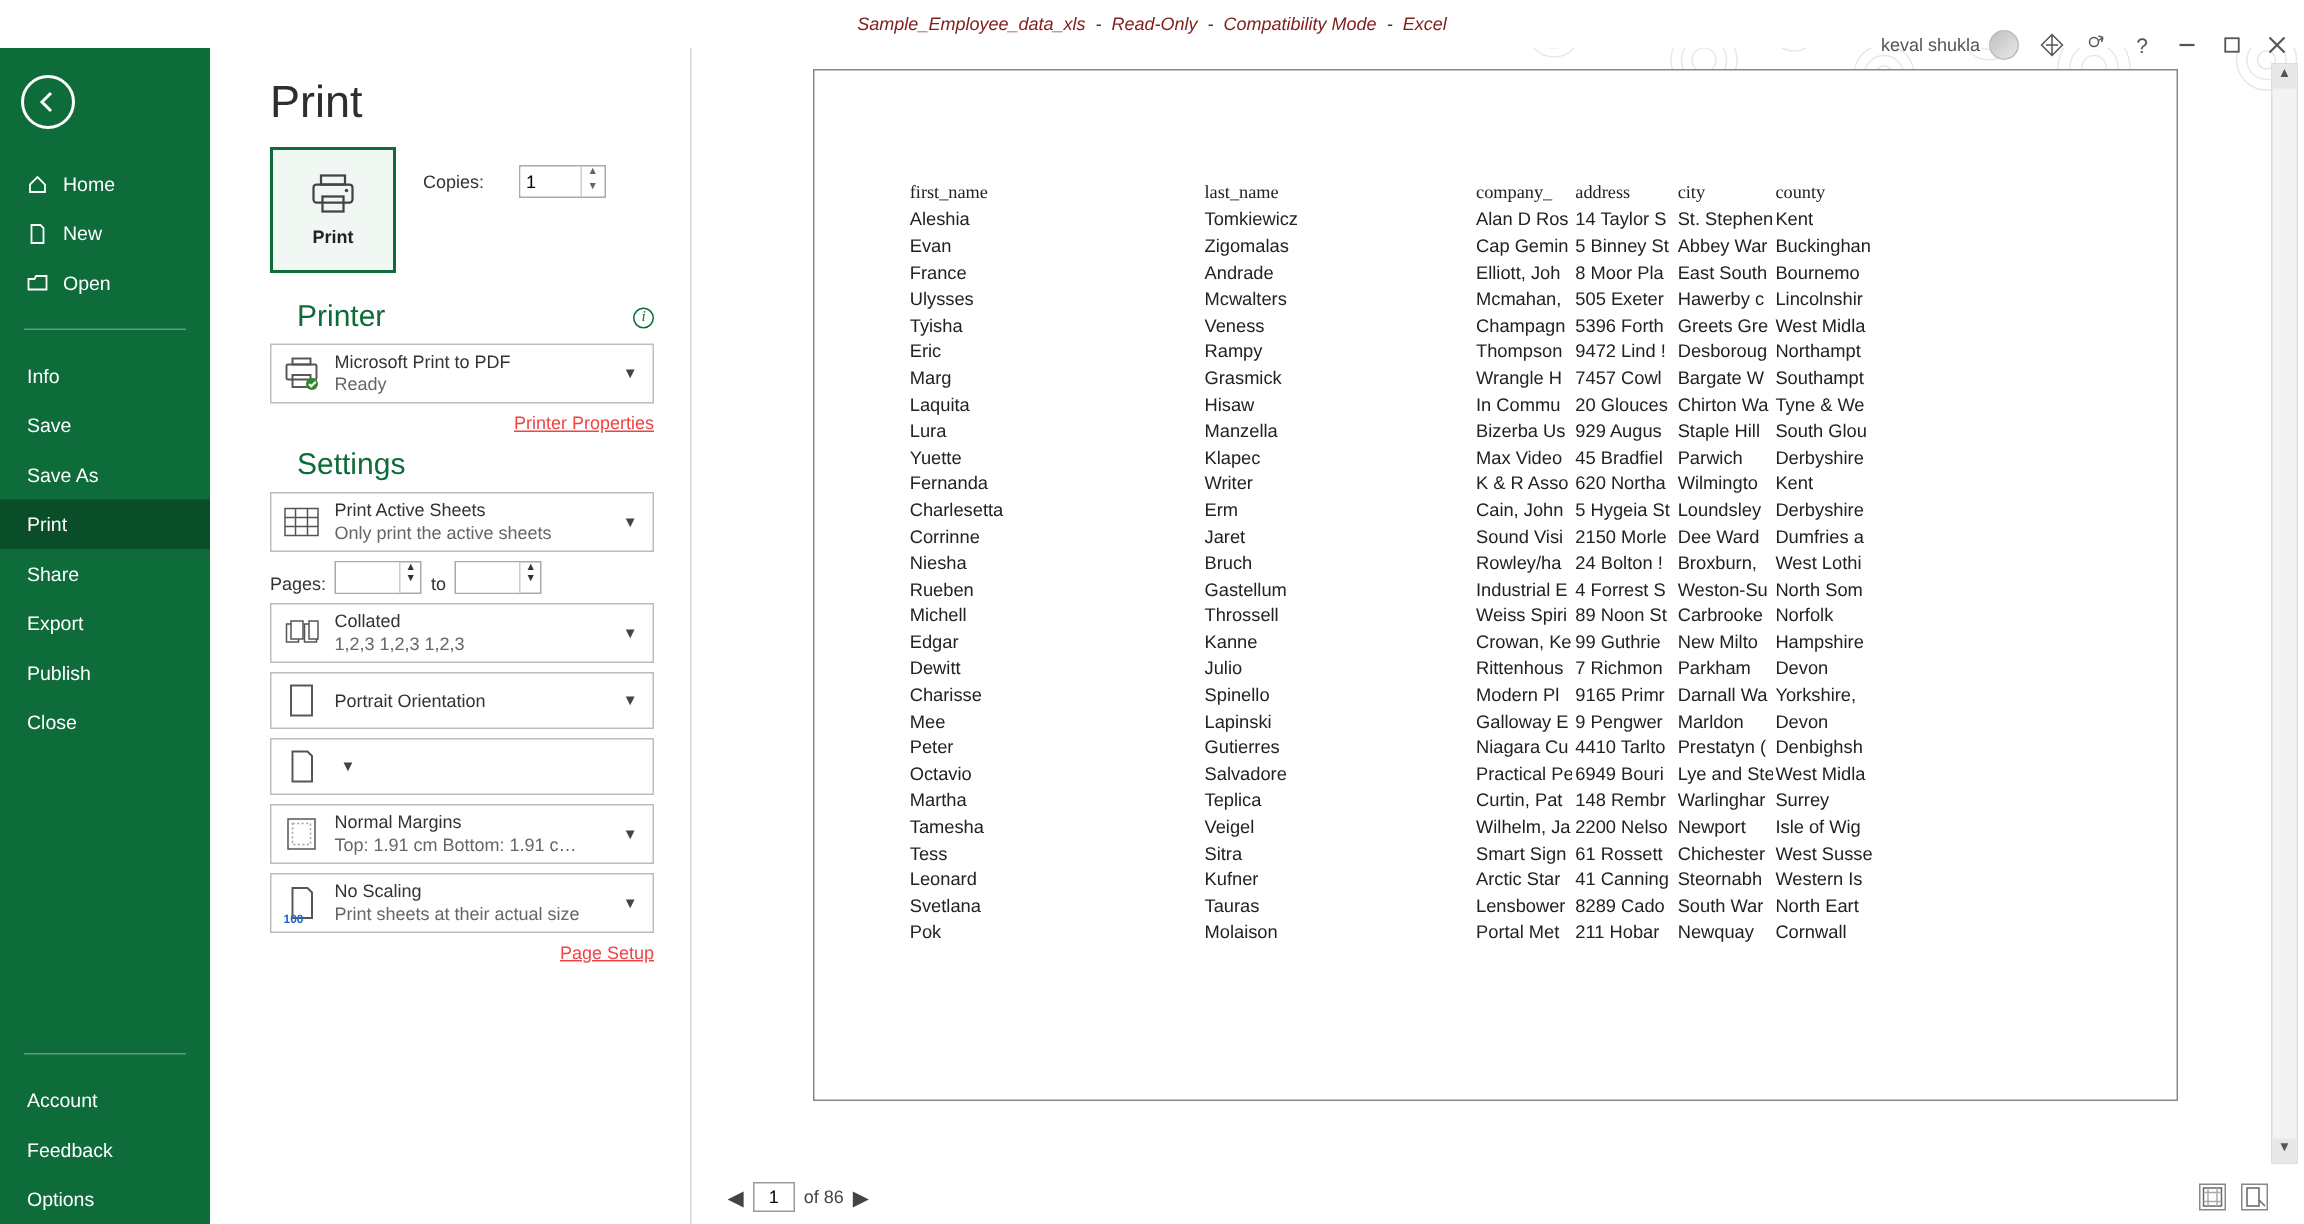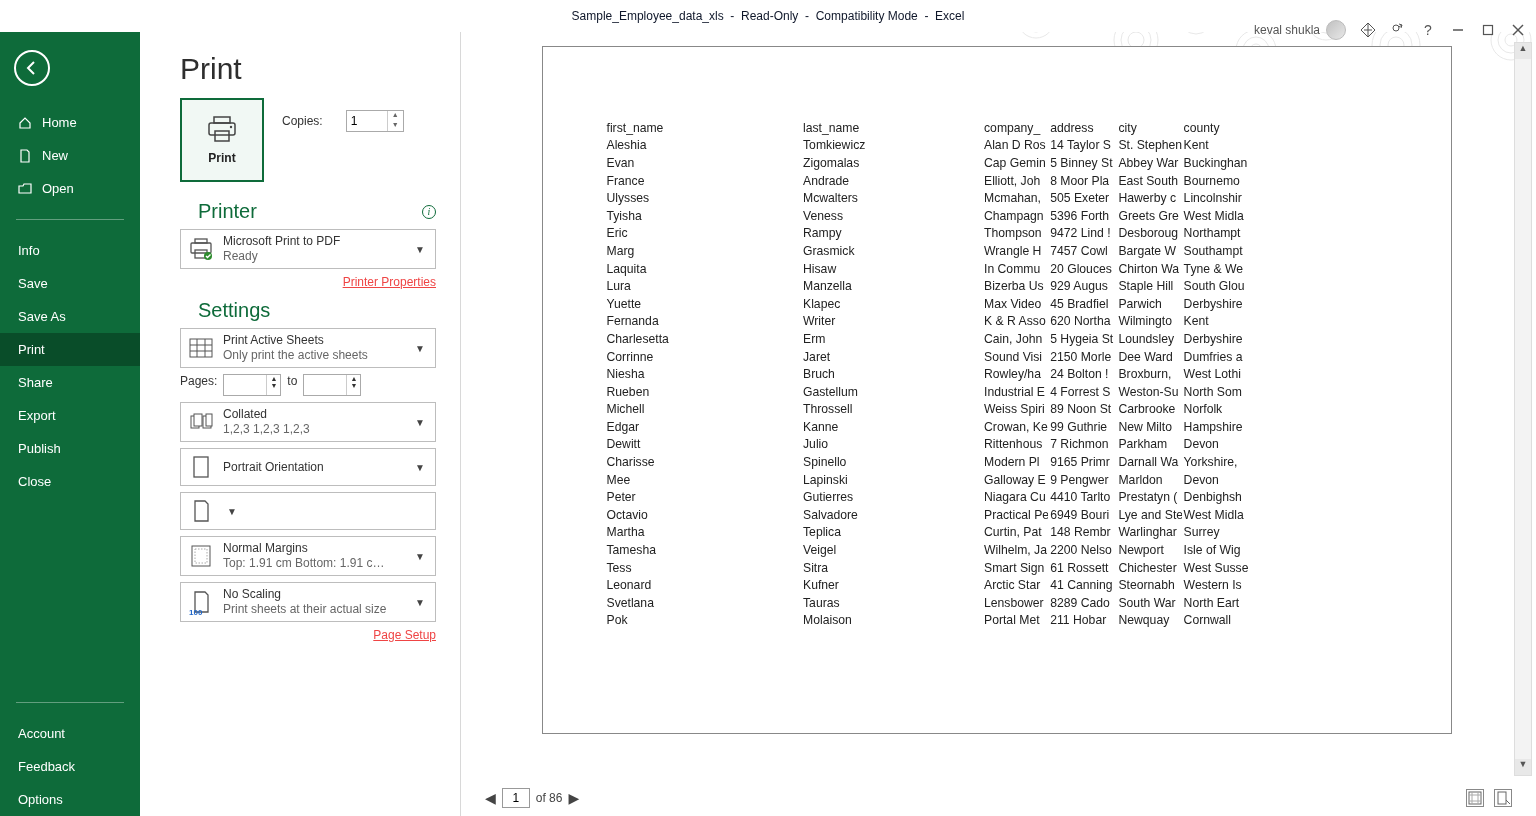--- a/index.html
+++ b/index.html
@@ -1,20 +1,20 @@
 <!DOCTYPE html>
 <html><head>
 <meta charset="utf-8">
 <style>
 * { margin: 0; padding: 0; box-sizing: border-box; font-family: "Segoe UI", Arial, sans-serif; }
 body { background: #fff; width: 1536px; height: 816px; overflow: hidden; position: relative; }
 
 
 .titlebar { height: 32px; display: flex; align-items: center; justify-content: center; position: relative; background: #fff; }
-.titlebar .title-text { font-size: 12px; color: #0f172a; }
+.titlebar .title-text { font-size: 12px; color: #7f1d1d; font-style: italic; }
 .titlebar .right { position: absolute; right: 10px; top: 20px; display: flex; align-items: center; gap: 14px; color: #555; font-size: 12px; }
 .titlebar .user { display: flex; align-items: center; gap: 6px; }
 .titlebar .avatar { width: 20px; height: 20px; border-radius: 50%; background: linear-gradient(135deg,#c0c0c0,#e8e8e8); border:1px solid #bbb; }
 .titlebar .icon { width: 16px; height: 16px; display: inline-flex; align-items: center; justify-content: center; color:#555; }
 .swirl-bg { position:absolute; right:0; top:0; width:540px; height:80px; pointer-events:none; opacity:0.35; }
 
 
 .backstage { display: flex; height: calc(816px - 32px); }
 .sidebar { width: 140px; background: #0e6b3a; color: #fff; padding-top: 18px; position: relative; }
 .back-btn { width: 36px; height: 36px; border: 2px solid #fff; border-radius: 50%; margin-left: 14px; margin-bottom: 20px; display: flex; align-items: center; justify-content: center; cursor:pointer; }
@@ -45,36 +45,36 @@
 .combo { border:1px solid #bdbdbd; background:#fff; display:flex; align-items:center; padding:4px 6px; gap:8px; margin-bottom: 6px; position:relative; cursor:pointer; min-height:38px; }
 .combo .icon-box { width:28px; height:28px; display:flex; align-items:center; justify-content:center; flex-shrink:0; }
 .combo .texts { flex:1; font-size:12px; line-height:15px; color:#333; }
 .combo .texts .t1 { }
 .combo .texts .t2 { color:#666; }
 .combo .caret { font-size:10px; color:#444; padding:0 4px; }
 
 .link-right { text-align:right; font-size:12px; margin: 2px 0 10px 0; }
 .link-right a { color: #ef4444; text-decoration: underline; cursor:pointer;padding-left:28px; }
 
-.pages-row { display:flex; align-items:flex-start; gap:6px; font-size:12px; color:#333; margin:6px 0; }
+.pages-row { display:flex; align-items:flex-end; gap:6px; font-size:12px; color:#333; margin:6px 0; }
 .pages-row .mini { width:58px; height:22px; border:1px solid #aaa; display:flex; }
 .pages-row .mini input { border:none; width:42px; font-size:12px; padding:2px 4px; outline:none; }
 
 .divider { border-left: 1px solid #d8d8d8; height: 100%; }
 
 
 .preview-wrap { flex:1; position:relative; padding: 14px 28px 0 24px; }
 .preview-scroll { position:absolute; right:4px; top:10px; width:18px; height: calc(100% - 50px); background:#f3f3f3; border:1px solid #ddd; }
 .preview-scroll .up, .preview-scroll .down { height:16px; text-align:center; font-size:9px; color:#555; background:#e8e8e8; cursor:pointer; }
 .preview-scroll .down { position:absolute; bottom:0; left:0; right:0; }
 
 .page { background:#fff; border:1px solid #888; width: 910px; height: 688px; margin: 0 auto; padding: 72px 62px 30px 62px; overflow:hidden; box-shadow: none; }
 .page table { border-collapse: collapse; width: 100%; table-layout: fixed; }
 .page td { font-size: 12.2px; color: #222; padding: 1.8px 2px; white-space: nowrap; overflow: hidden; }
-.page td.hdr { font-weight:400; }
+.page td.hdr { font-weight:400;font-family:Liberation Serif, serif; }
 col.c-first { width: 190px; }
 col.c-last  { width: 175px; }
 col.c-comp  { width: 64px; }
 col.c-addr  { width: 66px; }
 col.c-city  { width: 63px; }
 col.c-cnty  { width: 200px; }
 
 
 .preview-footer { position:absolute; bottom:4px; left:0; right:0; height:28px; display:flex; align-items:center; padding: 0 24px; font-size:12px; color:#444; }
 .preview-footer .nav { display:flex; align-items:center; gap:6px; }

